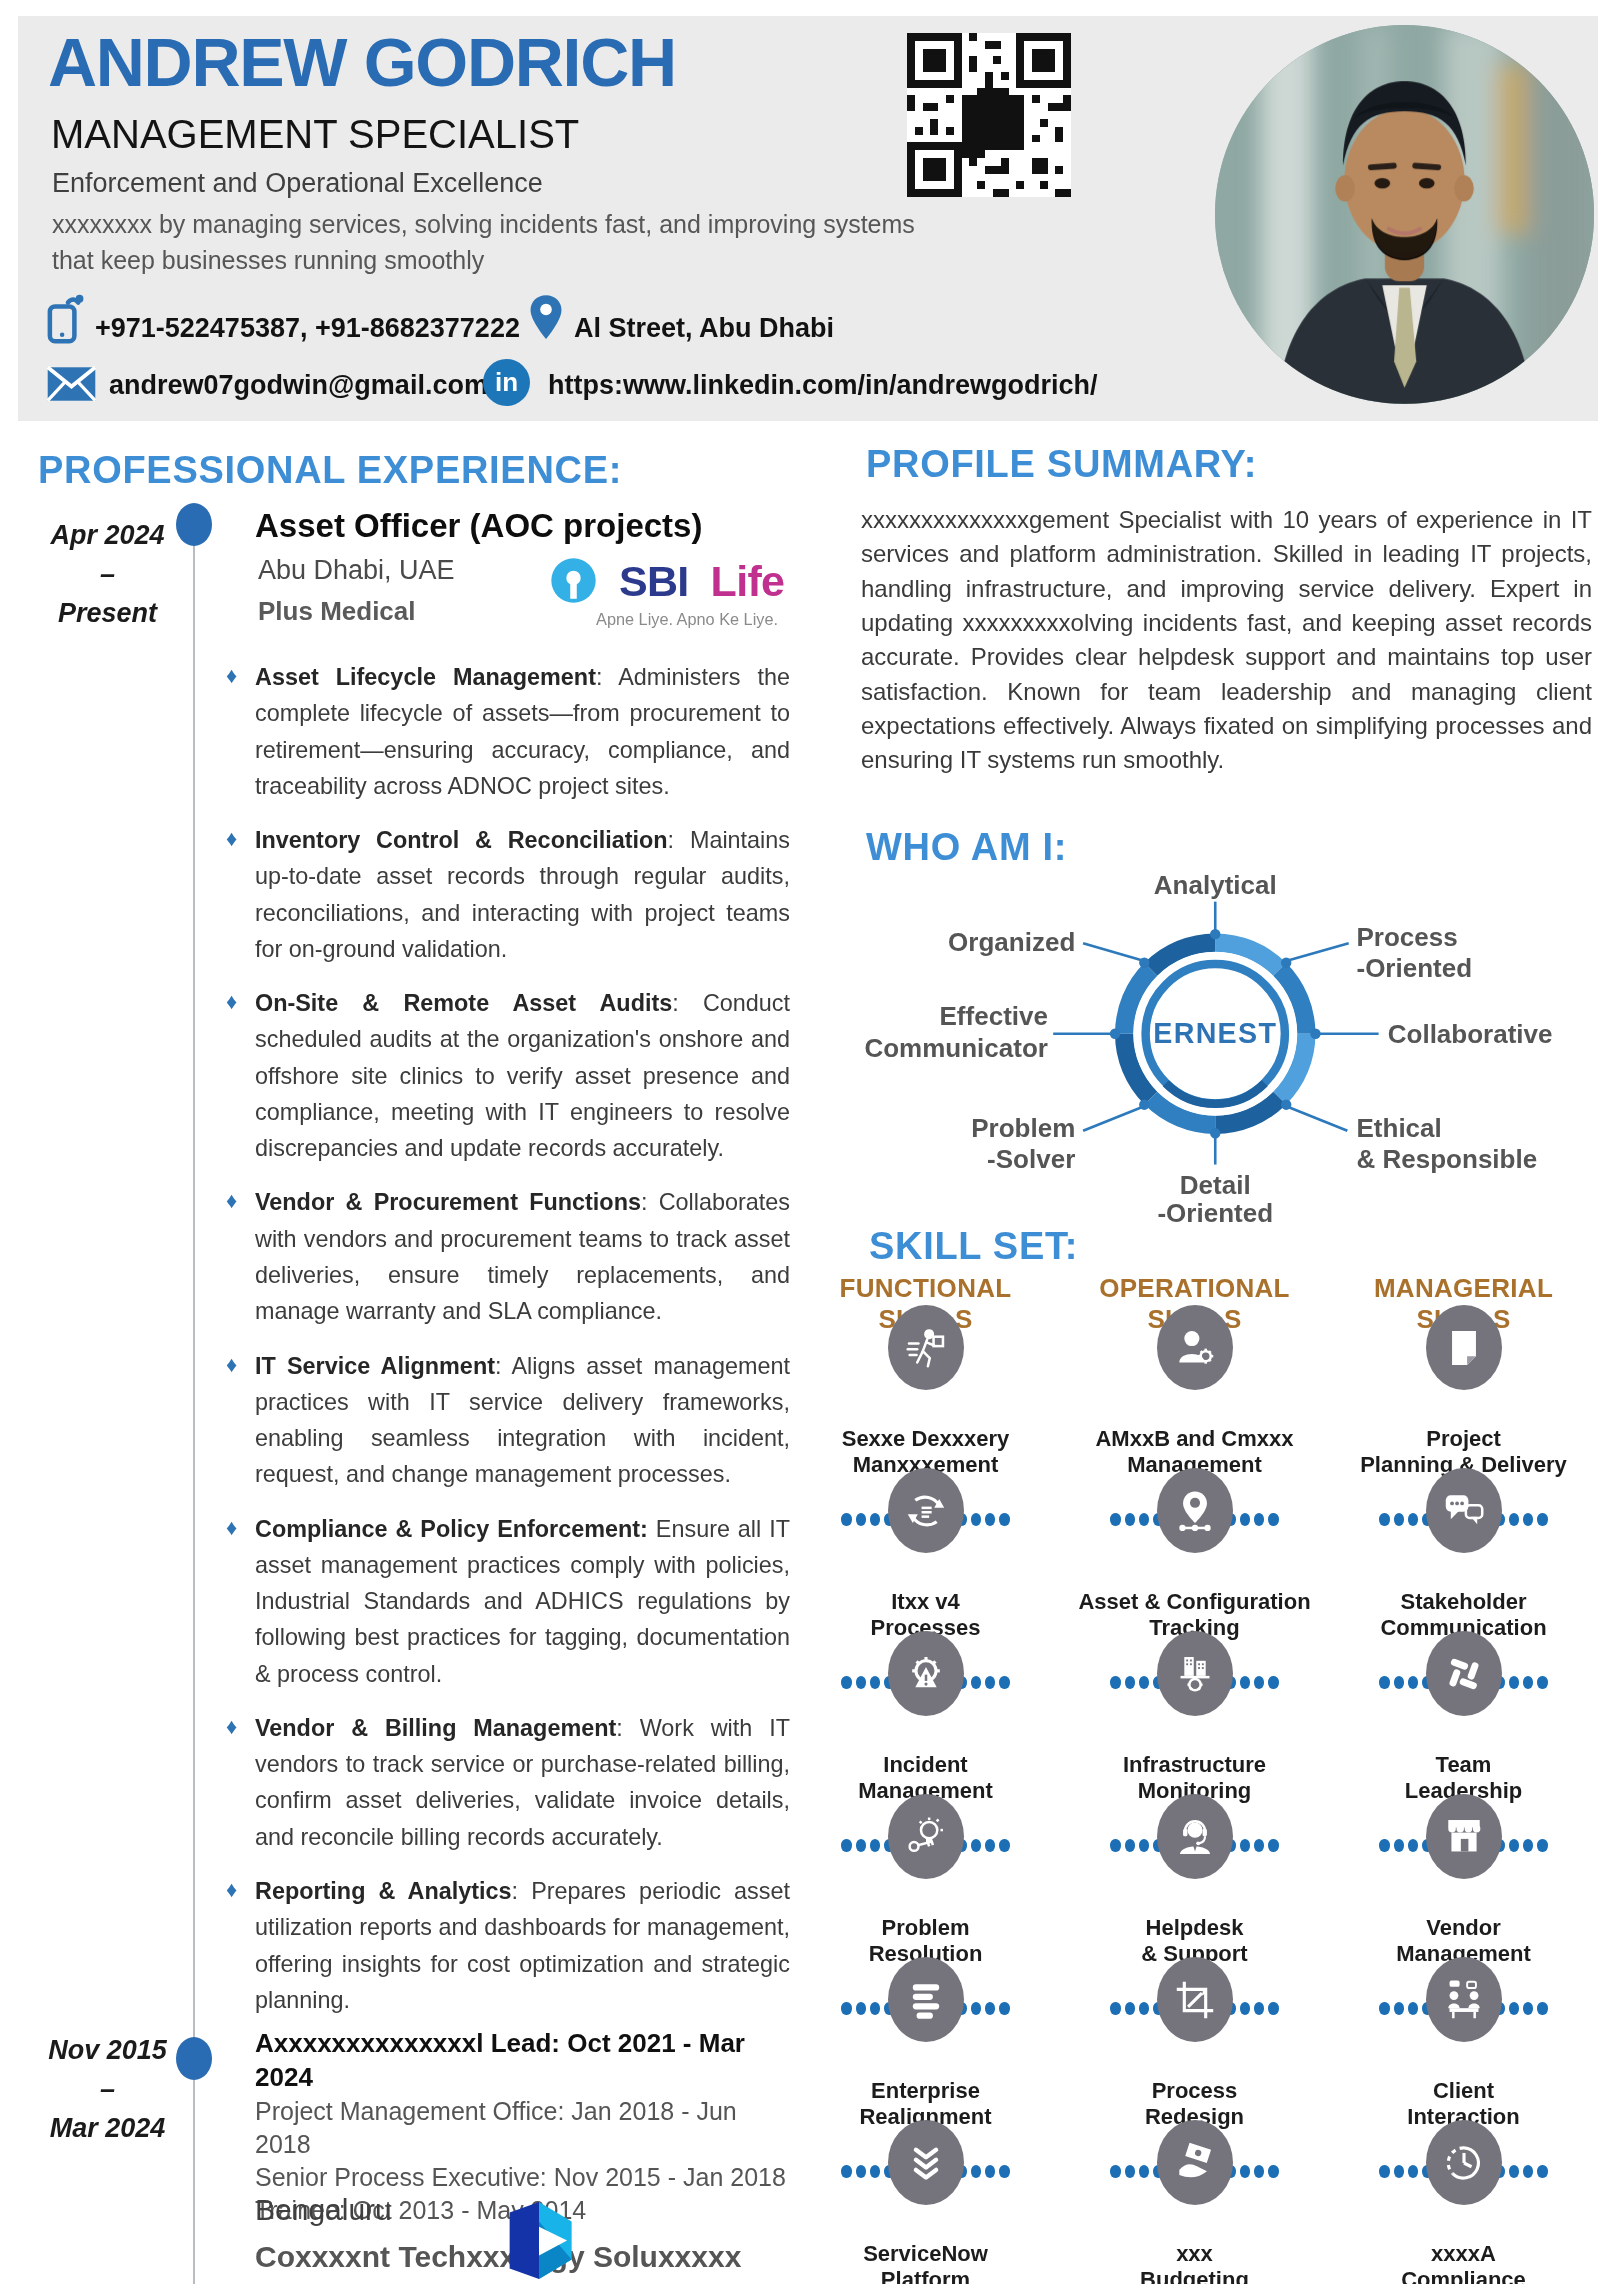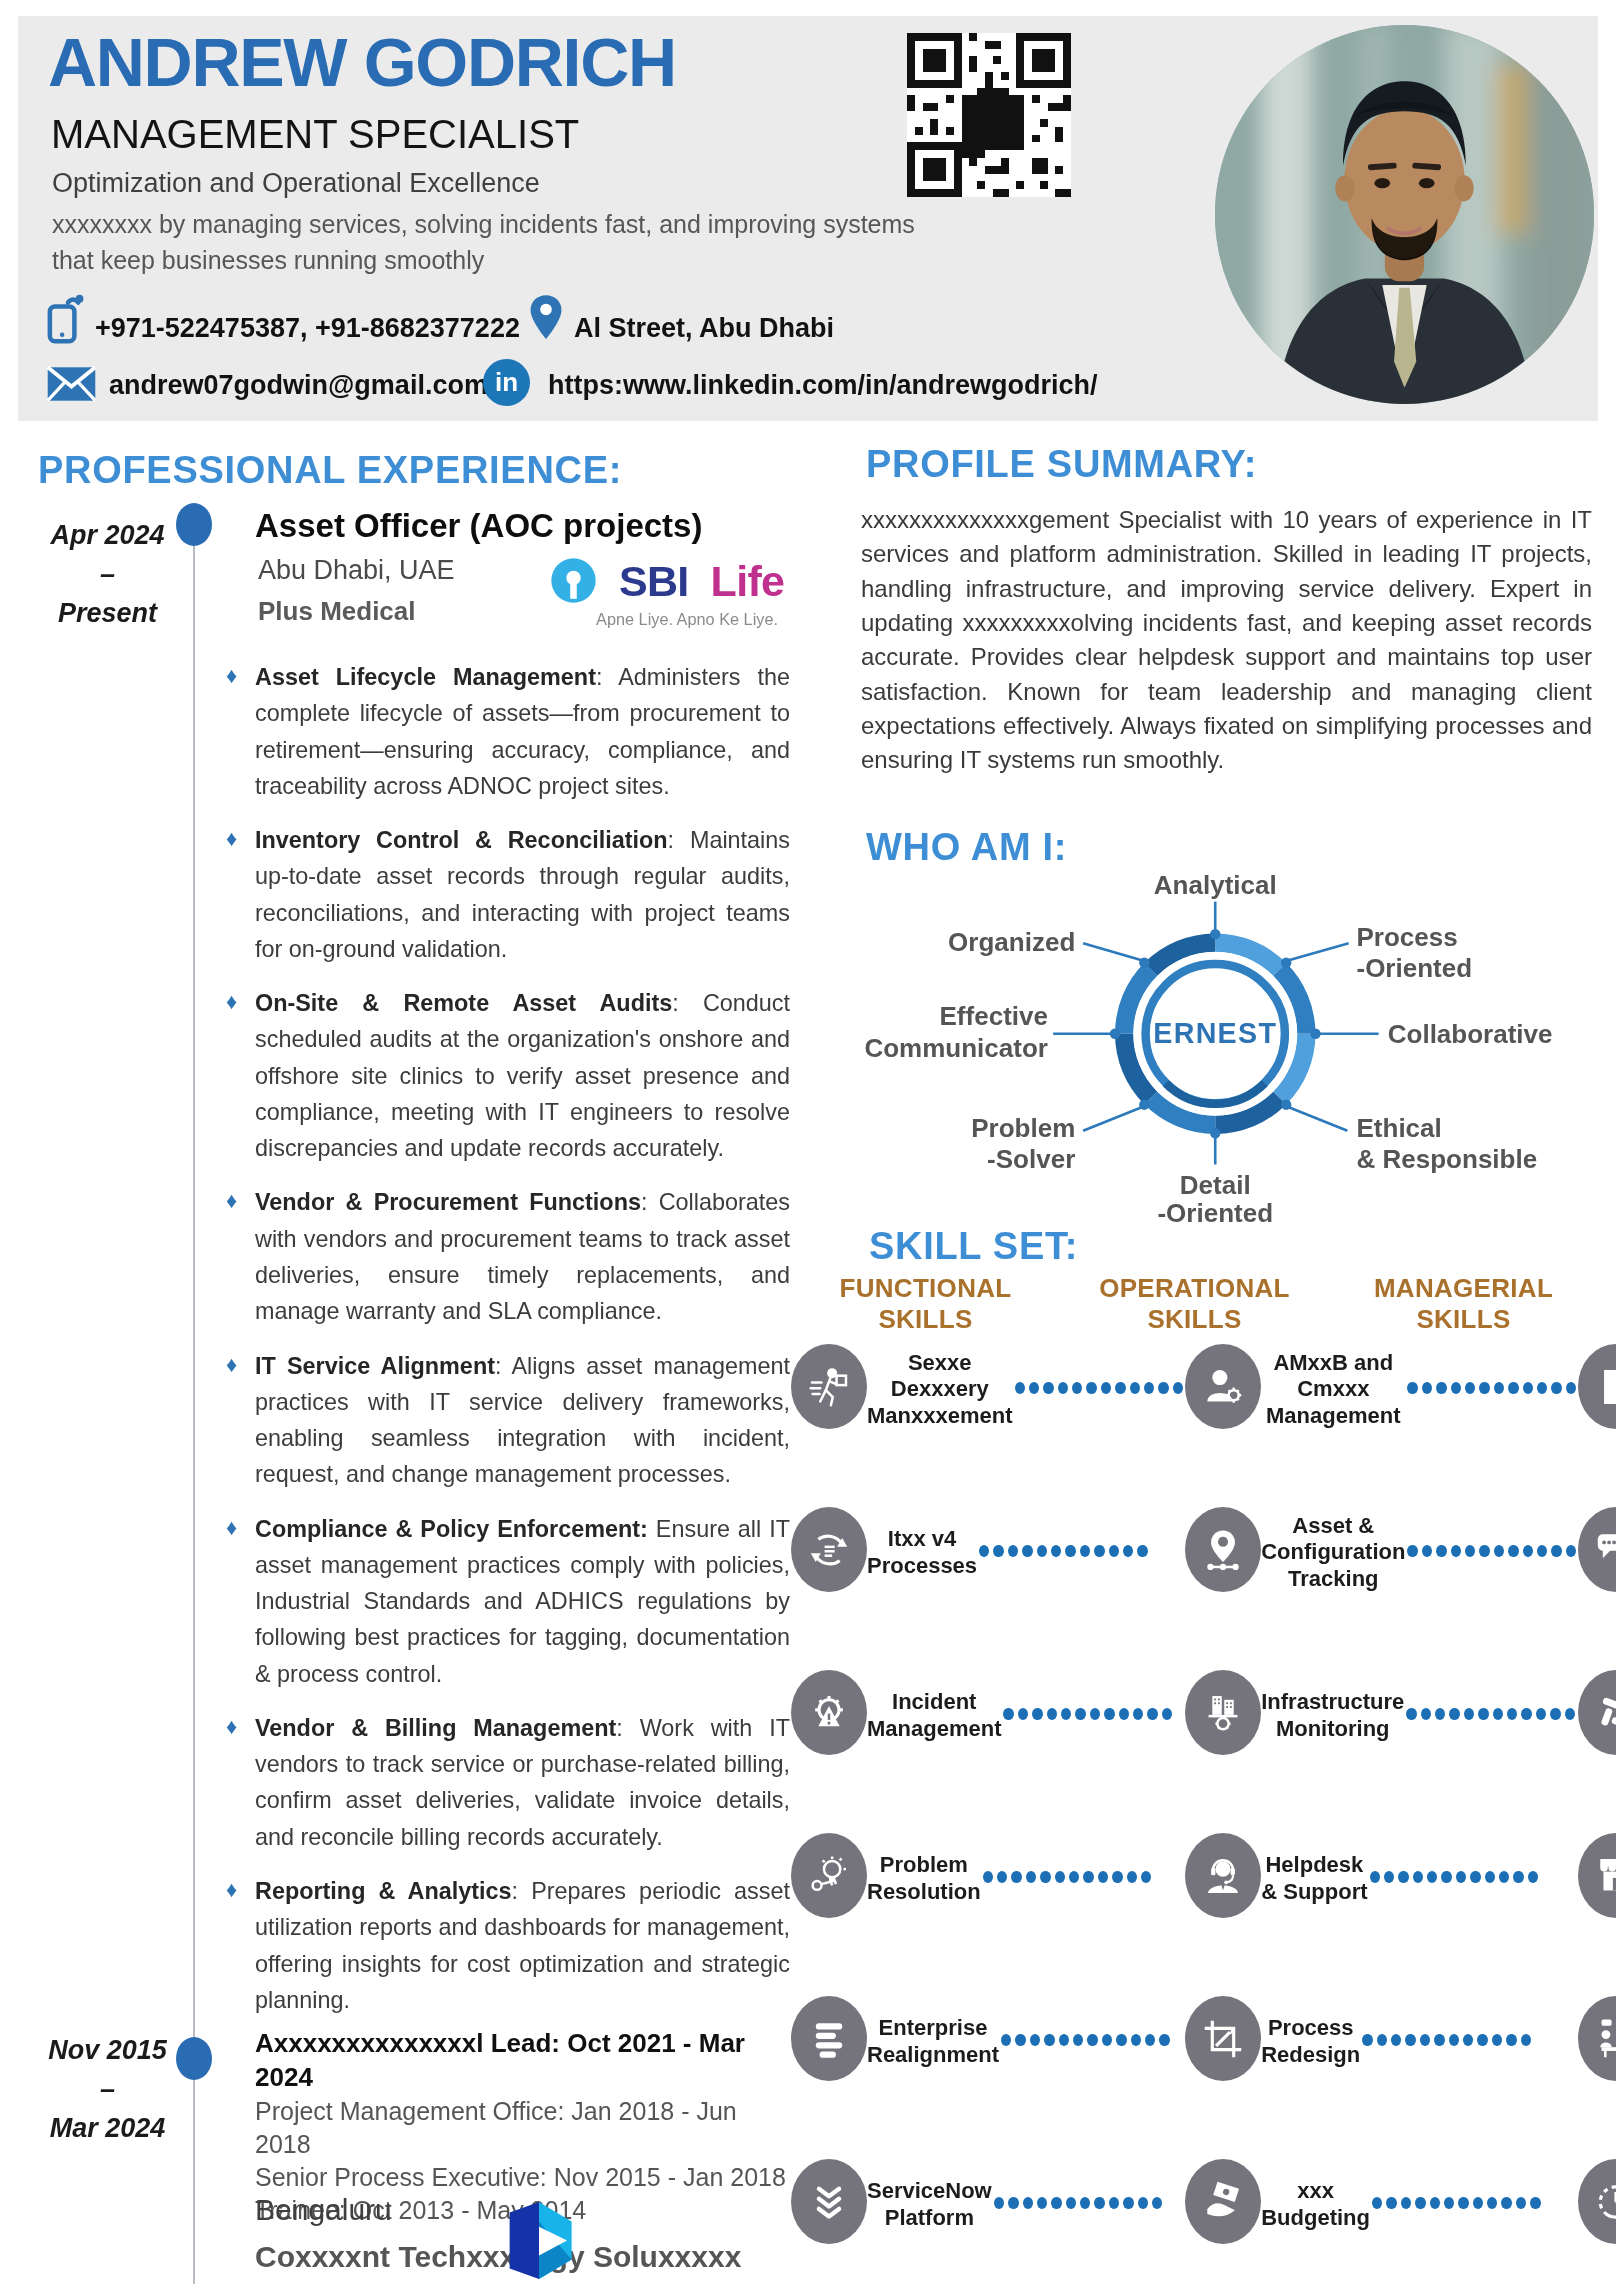--- a/index.html
+++ b/index.html
@@ -50,39 +50,39 @@
   .life-txt{ font-size:43px; font-weight:bold; color:#c0308e; letter-spacing:-0.7px; }
   .sbi-tag{ margin-top:3.9px; text-align:right; font-size:16.3px; color:#8a8a8a; }
 
   
   .profile-p{ left:861px; top:503px; width:731px; font-size:24px; line-height:1.43; text-align:justify; color:#3a3a3a; }
 
   
   .skill-heads{ left:791px; top:1273px; width:807px; display:grid; grid-template-columns:repeat(3,1fr); }
   .skill-head{ text-align:center; font-size:26px; font-weight:bold; color:#a9712c; letter-spacing:0.3px; }
   .skill-grid{ left:791px; top:1305px; width:807px; display:grid; grid-template-columns:repeat(3,1fr); grid-auto-rows:163px; }
-  .skill{ display:flex; flex-direction:row; align-items:center; }
+  .skill{ display:flex; flex-direction:column; align-items:center;gap:29px; }
   .skill-circle{ width:76px; height:85px; border-radius:50%; background:#75747c; display:flex; align-items:center; justify-content:center; flex:0 0 auto; }
   .skill-label{ margin-top:6.5px; font-size:22px; font-weight:bold; color:#1c1c1c; line-height:1.22; text-align:center; white-space:pre-line; }
   .dots{ margin-top:5.2px; white-space:nowrap; }
   .dot{ display:inline-block; width:10.4px; height:12.4px; border-radius:50%; background:#1d6fb5; margin:0 2px; }
 
   .ernest-svg text{ font-family:"Liberation Sans",sans-serif; }
   .trait{ font-size:40px; font-weight:bold; fill:#555; }
 </style>
 </head>
 <body>
 
 <div class="page">
 
   <div class="abs band"></div>
 
   <div class="abs name">ANDREW GODRICH</div>
   <div class="abs role-title">MANAGEMENT SPECIALIST</div>
-  <div class="abs subtitle">Optimization and Operational Excellence</div>
+  <div class="abs subtitle">Enforcement and Operational Excellence</div>
   <div class="abs desc" style="top:210px;">xxxxxxxx by managing services, solving incidents fast, and improving systems</div>
   <div class="abs desc" style="top:246px;">that keep businesses running smoothly</div>
 
   <div class="abs" style="left:46px; top:292px;">
     <svg width="40" height="52" viewBox="0 0 62 80">
       <rect x="6" y="22" width="38" height="54" rx="8" fill="none" stroke="#2e74b5" stroke-width="7"></rect>
       <circle cx="25" cy="66" r="3.5" fill="#2e74b5"></circle>
       <path d="M34 16 q8 -9 16 0" fill="none" stroke="#2e74b5" stroke-width="7" stroke-linecap="round"></path>
       <circle cx="52" cy="10" r="6" fill="#2e74b5"></circle>
     </svg>

